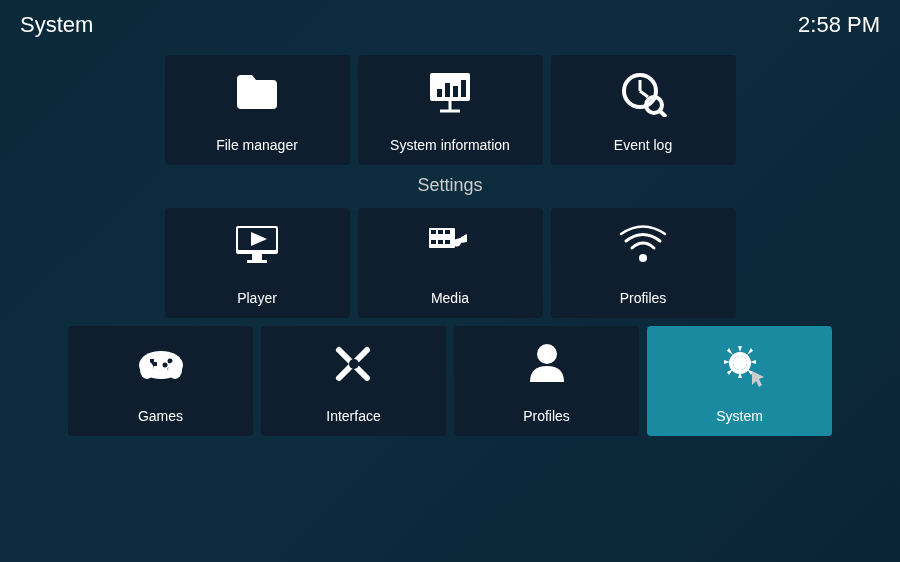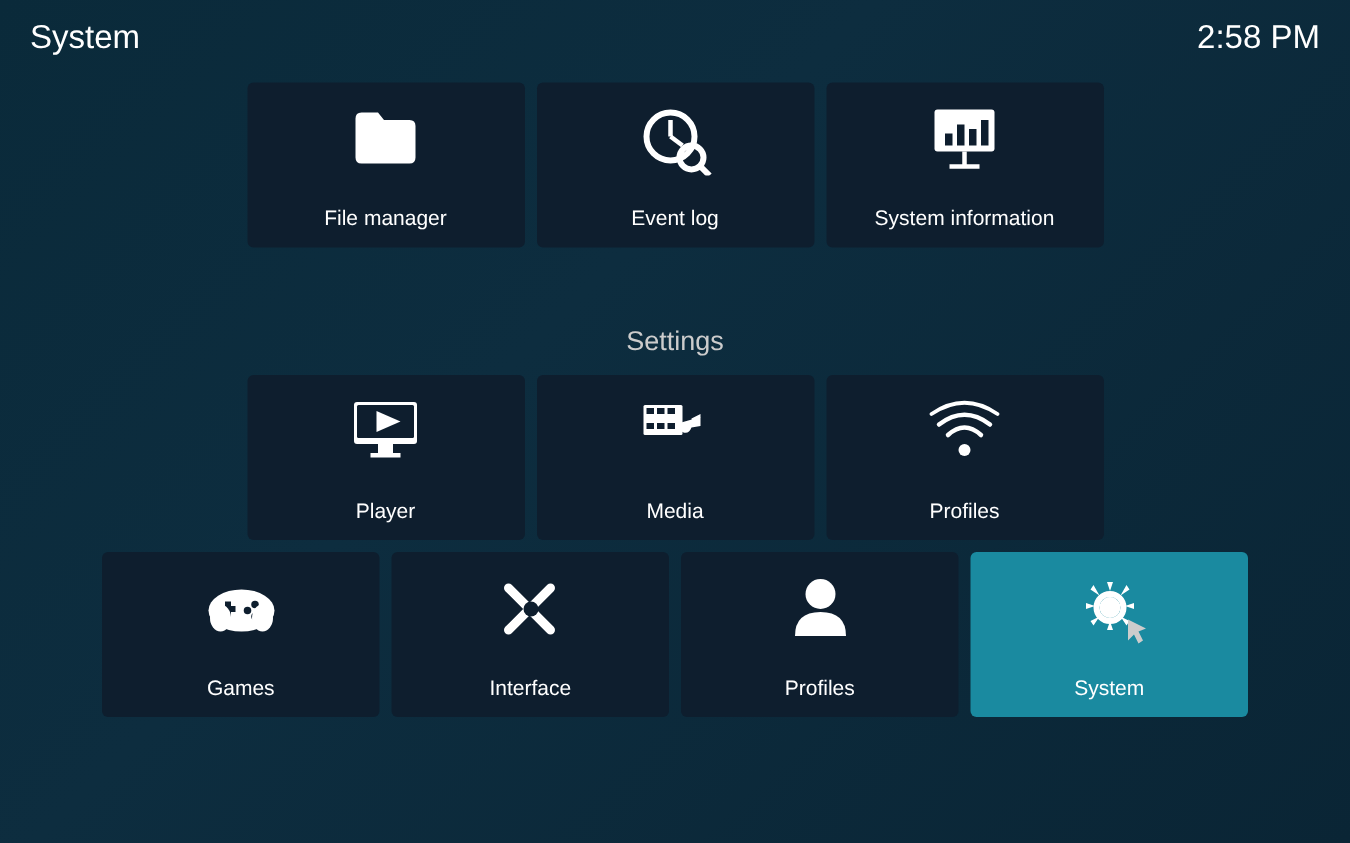--- a/index.html
+++ b/index.html
@@ -46,21 +46,20 @@
       left: 80px;
       right: 80px;
     }
 
     
     .settings-section {
       position: absolute;
       top: 175px;
       left: 0; right: 0;
       text-align: center;
-      margin-top: 42px;
     }
 
     .settings-label {
       font-size: 18px;
       color: #ccc;
       margin-bottom: 12px;
     }
 
     .grid-rows {
       display: flex;
@@ -132,46 +131,46 @@
       </svg>
     </div>
     <span class="tile-label">File manager</span>
   </div>
 
 
   <div class="tile">
     <div class="tile-icon">
       <svg viewBox="0 0 50 50" xmlns="http://www.w3.org/2000/svg">
 
-        <circle cx="22" cy="24" r="16" fill="none" stroke="#fff" stroke-width="4"></circle>
-        <line x1="22" y1="24" x2="22" y2="13" stroke="#fff" stroke-width="3"></line>
-        <line x1="22" y1="24" x2="30" y2="30" stroke="#fff" stroke-width="3"></line>
-
-        <circle cx="36" cy="38" r="8" fill="none" stroke="#fff" stroke-width="4"></circle>
-        <line x1="42" y1="44" x2="48" y2="50" stroke="#fff" stroke-width="4"></line>
-      </svg>
-    </div>
-    <span class="tile-label">Event log</span>
-  </div>
-
-  <div class="tile">
-    <div class="tile-icon">
-      <svg viewBox="0 0 50 50" xmlns="http://www.w3.org/2000/svg">
-
         <rect x="5" y="6" width="40" height="28" rx="2" ry="2"></rect>
         <line x1="25" y1="34" x2="25" y2="44" stroke="#fff" stroke-width="3"></line>
         <line x1="15" y1="44" x2="35" y2="44" stroke="#fff" stroke-width="3"></line>
 
         <rect x="12" y="22" width="5" height="8" fill="#0e1e2e"></rect>
         <rect x="20" y="16" width="5" height="14" fill="#0e1e2e"></rect>
         <rect x="28" y="19" width="5" height="11" fill="#0e1e2e"></rect>
         <rect x="36" y="13" width="5" height="17" fill="#0e1e2e"></rect>
       </svg>
     </div>
     <span class="tile-label">System information</span>
+  </div>
+
+  <div class="tile">
+    <div class="tile-icon">
+      <svg viewBox="0 0 50 50" xmlns="http://www.w3.org/2000/svg">
+
+        <circle cx="22" cy="24" r="16" fill="none" stroke="#fff" stroke-width="4"></circle>
+        <line x1="22" y1="24" x2="22" y2="13" stroke="#fff" stroke-width="3"></line>
+        <line x1="22" y1="24" x2="30" y2="30" stroke="#fff" stroke-width="3"></line>
+
+        <circle cx="36" cy="38" r="8" fill="none" stroke="#fff" stroke-width="4"></circle>
+        <line x1="42" y1="44" x2="48" y2="50" stroke="#fff" stroke-width="4"></line>
+      </svg>
+    </div>
+    <span class="tile-label">Event log</span>
   </div>
 
 </div>
 
 <div class="settings-section">
   <div class="settings-label">Settings</div>
 
   <div class="grid-rows">
 
     <div class="grid-row">

